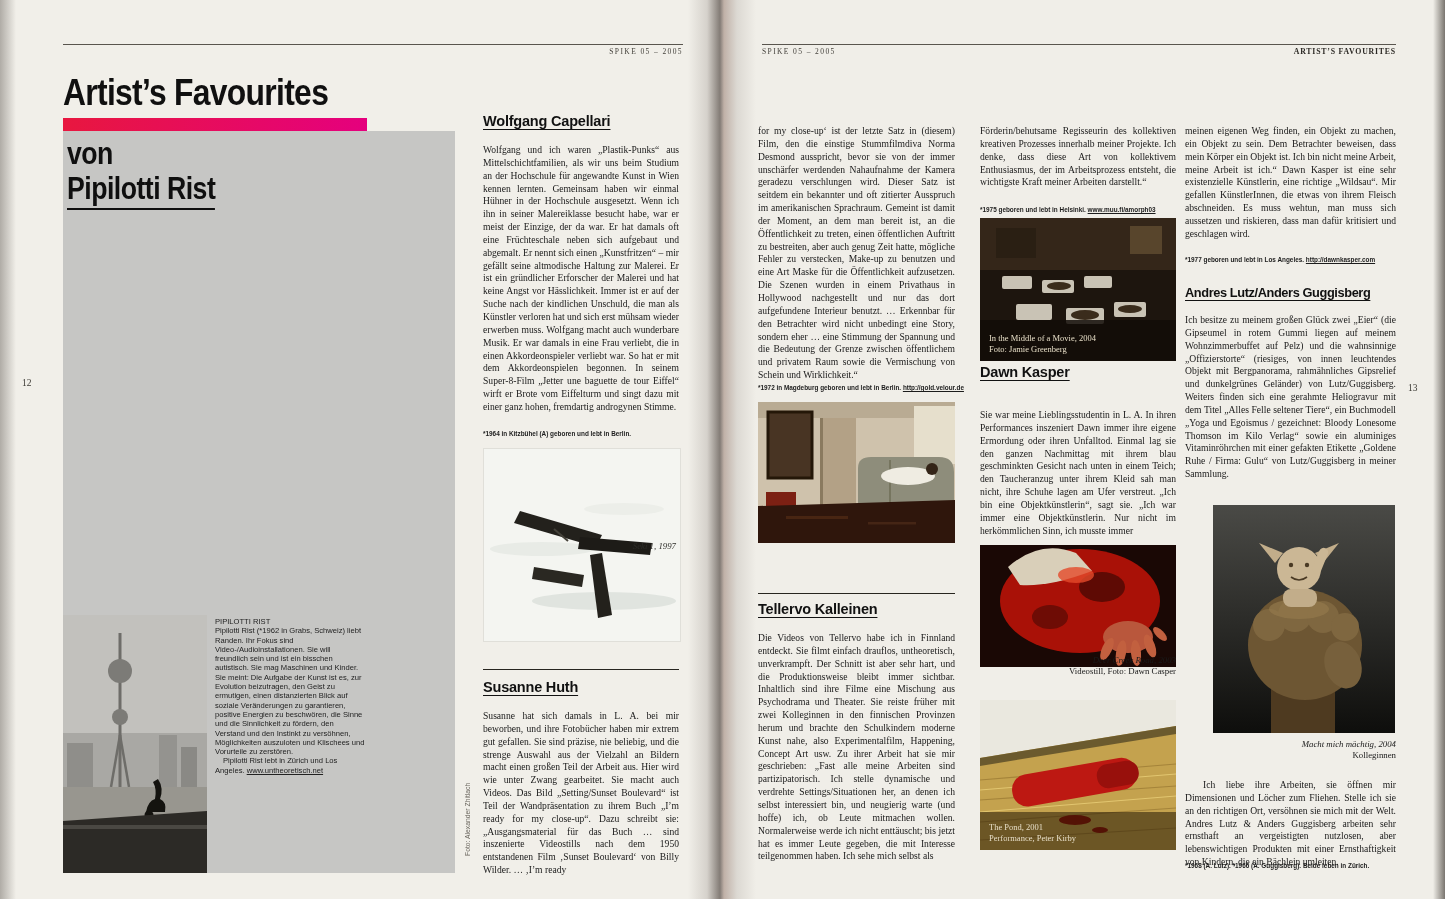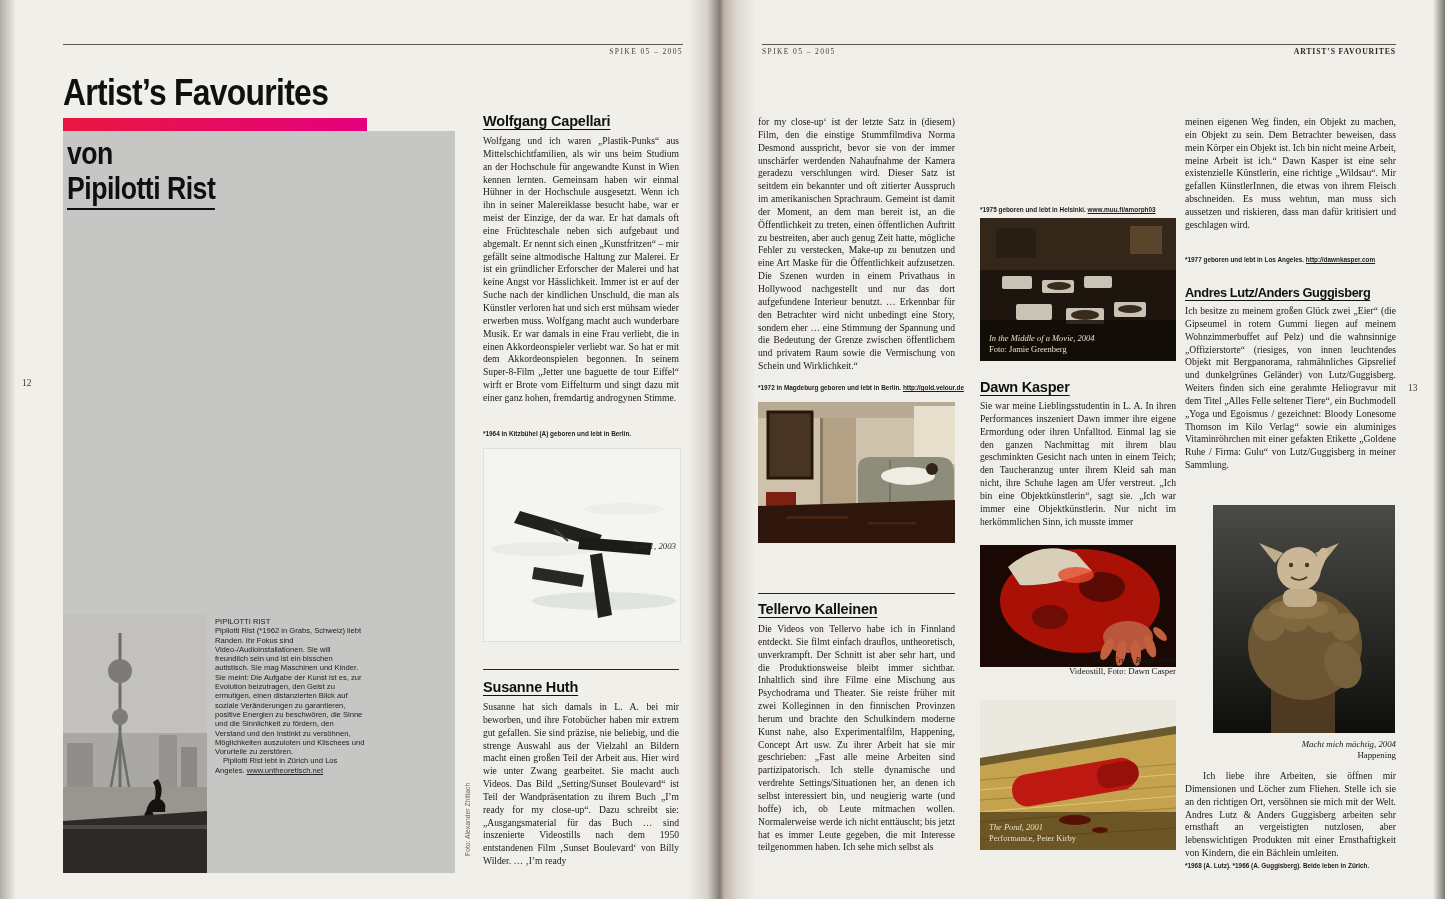--- a/index.html
+++ b/index.html
@@ -26,33 +26,33 @@
     font:700 31px/35px "Liberation Sans",sans-serif; letter-spacing:-.6px; color:#0f0f0f;
     transform:scaleX(.86); transform-origin:0 0; }
   .masthead-sub .uname { display:inline-block; border-bottom:2.5px solid #0f0f0f; padding-bottom:2px; }
 
   
   .h { position:absolute; font-family:"Liberation Sans",sans-serif; font-weight:700;
        font-size:14.5px; letter-spacing:-.2px; color:#111; white-space:nowrap;
        text-decoration:underline; text-decoration-thickness:1.4px; text-underline-offset:2.5px; }
   .h-narrow { font-size:12.8px; letter-spacing:-.4px;text-align:center; }
   .body { position:absolute; width:196px; font:9.6px/12.85px "Liberation Serif",serif;
-          text-align:justify; color:#191919; hyphens:auto; }
+          text-align:justify; color:#191919; hyphens:auto;margin-top:9px; }
   .indent { text-indent:18px; }
   .fn { position:absolute; font:700 6.4px/8.6px "Liberation Sans",sans-serif;
         color:#1c1c1c; white-space:nowrap; }
   .fn .url, .bio .url { text-decoration:underline; }
   .divider { position:absolute; height:1px; background:#27251f; }
 
   
   .cap { position:absolute; font:8.8px/11px "Liberation Serif",serif; color:#1a1a1a; text-align:right; }
   .cap .t { font-style:italic; }
   .ovcap { position:absolute; left:9px; bottom:7px; font:8.5px/10.4px "Liberation Serif",serif;
            color:#e6ddc6; text-align:left; }
-  .ovcap .t { font-style:italic; }
+  .ovcap .t { }
   .seki-cap { position:absolute; right:4px; top:92px; font:italic 8.8px "Liberation Serif",serif; color:#2c2c28; }
 
   
   .photo { position:absolute; overflow:hidden; }
   .photo svg { position:absolute; left:0; top:0; width:100%; height:100%; display:block; }
 
   
   .bio { position:absolute; left:215px; top:617px; width:150px;
          font:7.6px/9.3px "Liberation Sans",sans-serif; color:#222; }
   .bio p { margin:0; }
@@ -131,21 +131,21 @@
       <rect width="196" height="192" fill="#f4f5f1"></rect>
       <ellipse cx="120" cy="152" rx="72" ry="9" fill="#e0e4df"></ellipse>
       <ellipse cx="58" cy="100" rx="52" ry="7" fill="#e8ebe6"></ellipse>
       <ellipse cx="140" cy="60" rx="40" ry="6" fill="#eceee9"></ellipse>
       <polygon points="36,62 118,86 112,98 30,74" fill="#23211c"></polygon>
       <polygon points="96,88 168,94 166,106 94,100" fill="#1d1b17"></polygon>
       <polygon points="118,104 128,166 114,169 106,106" fill="#23211c"></polygon>
       <polygon points="50,118 100,126 98,138 48,130" fill="#2a2822"></polygon>
       <line x1="70" y1="80" x2="84" y2="92" stroke="#45423a" stroke-width="2"></line>
     </svg>
-    <div class="seki-cap">Seki 1, 2003</div>
+    <div class="seki-cap">Seki 1, 1997</div>
   </div>
 
   <div class="divider" style="left:483px;top:669px;width:196px"></div>
   <div class="h" style="left:483px;top:679px">Susanne Huth</div>
   <div class="body" style="left:483px;top:701px">Susanne hat sich damals in L. A. bei mir beworben, und ihre Fotobücher haben mir extrem gut gefallen. Sie sind präzise, nie beliebig, und die strenge Auswahl aus der Vielzahl an Bildern macht einen großen Teil der Arbeit aus. Hier wird wie unter Zwang gearbeitet. Sie macht auch Videos. Das Bild „Setting/Sunset Boulevard“ ist Teil der Wandpräsentation zu ihrem Buch „I’m ready for my close-up“. Dazu schreibt sie: „Ausgangsmaterial für das Buch … sind inszenierte Videostills nach dem 1950 entstandenen Film ‚Sunset Boulevard‘ von Billy Wilder. … ‚I’m ready</div>
 
   <div class="body" style="left:758px;top:116px;width:197px">for my close-up‘ ist der letzte Satz in (diesem) Film, den die einstige Stummfilmdiva Norma Desmond ausspricht, bevor sie von der immer unschärfer werdenden Nahaufnahme der Kamera geradezu verschlungen wird. Dieser Satz ist seitdem ein bekannter und oft zitierter Ausspruch im amerikanischen Sprachraum. Gemeint ist damit der Moment, an dem man bereit ist, an die Öffentlichkeit zu treten, einen öffentlichen Auftritt zu bestreiten, aber auch genug Zeit hatte, mögliche Fehler zu verstecken, Make-up zu benutzen und eine Art Maske für die Öffentlichkeit aufzusetzen. Die Szenen wurden in einem Privathaus in Hollywood nachgestellt und nur das dort aufgefundene Interieur benutzt. … Erkennbar für den Betrachter wird nicht unbedingt eine Story, sondern eher … eine Stimmung der Spannung und die Bedeutung der Grenze zwischen öffentlichem und privatem Raum sowie die Vermischung von Schein und Wirklichkeit.“</div>
   <div class="fn" style="left:758px;top:384px"><span>*1972 in Magdeburg geboren und lebt in Berlin. </span><span class="url">http://gold.velour.de</span></div>
 
   <div class="photo" style="left:758px;top:402px;width:197px;height:141px">
@@ -164,20 +164,21 @@
       <polygon points="0,104 197,98 197,141 0,141" fill="#2f160c"></polygon>
       <rect x="28" y="114" width="62" height="3" fill="#5a3018" opacity=".6"></rect>
       <rect x="110" y="120" width="48" height="2.5" fill="#55301c" opacity=".6"></rect>
     </svg>
   </div>
 
   <div class="divider" style="left:758px;top:593px;width:197px"></div>
   <div class="h" style="left:758px;top:601px">Tellervo Kalleinen</div>
   <div class="body" style="left:758px;top:623px;width:197px">Die Videos von Tellervo habe ich in Finnland entdeckt. Sie filmt einfach drauflos, untheoretisch, unverkrampft. Der Schnitt ist aber sehr hart, und die Produktionsweise bleibt immer sichtbar. Inhaltlich sind ihre Filme eine Mischung aus Psychodrama und Theater. Sie reiste früher mit zwei Kolleginnen in den finnischen Provinzen herum und brachte den Schulkindern moderne Kunst nahe, also Experimentalfilm, Happening, Concept Art usw. Zu ihrer Arbeit hat sie mir geschrieben: „Fast alle meine Arbeiten sind partizipatorisch. Ich stelle dynamische und verdrehte Settings/Situationen her, an denen ich selbst interessiert bin, und neugierig warte (und hoffe) ich, ob Leute mitmachen wollen. Normalerweise werde ich nicht enttäuscht; bis jetzt hat es immer Leute gegeben, die mit Interesse teilgenommen haben. Ich sehe mich selbst als</div>
 
+  <div class="body" style="left:980px;top:116px">Förderin/behutsame Regisseurin des kollektiven kreativen Prozesses innerhalb meiner Projekte. Ich denke, dass diese Art von kollektivem Enthusiasmus, der im Arbeitsprozess entsteht, die wichtigste Kraft meiner Arbeiten darstellt.“</div>
   <div class="fn" style="left:980px;top:206px"><span>*1975 geboren und lebt in Helsinki. </span><span class="url">www.muu.fi/amorph03</span></div>
 
   <div class="photo" style="left:980px;top:218px;width:196px;height:143px">
     <svg viewBox="0 0 196 143" preserveAspectRatio="none">
       <rect width="196" height="143" fill="#1d150e"></rect>
       <rect width="196" height="52" fill="#342619"></rect>
       <rect x="150" y="8" width="32" height="28" fill="#58452c"></rect>
       <rect x="16" y="10" width="40" height="30" fill="#2a1f13"></rect>
       <g fill="#d8d2c4" opacity=".92">
         <rect x="22" y="58" width="30" height="13" rx="2"></rect>
@@ -193,21 +194,21 @@
         <ellipse cx="150" cy="91" rx="12" ry="4"></ellipse>
       </g>
       <rect y="102" width="196" height="41" fill="#120c07" opacity=".85"></rect>
     </svg>
     <div class="ovcap">
       <div class="t">In the Middle of a Movie, 2004</div>
       <div>Foto: Jamie Greenberg</div>
     </div>
   </div>
 
-  <div class="h" style="left:980px;top:379px">Dawn Kasper</div>
+  <div class="h" style="left:980px;top:364px">Dawn Kasper</div>
   <div class="body" style="left:980px;top:400px">Sie war meine Lieblingsstudentin in L. A. In ihren Performances inszeniert Dawn immer ihre eigene Ermordung oder ihren Unfalltod. Einmal lag sie den ganzen Nachmittag mit ihrem blau geschminkten Gesicht nach unten in einem Teich; den Taucheranzug unter ihrem Kleid sah man nicht, ihre Schuhe lagen am Ufer verstreut. „Ich bin eine Objektkünstlerin“, sagt sie. „Ich war immer eine Objektkünstlerin. Nur nicht im herkömmlichen Sinn, ich musste immer</div>
 
   <div class="photo" style="left:980px;top:545px;width:196px;height:122px">
     <svg viewBox="0 0 196 122" preserveAspectRatio="none">
       <rect width="196" height="122" fill="#1a0805"></rect>
       <ellipse cx="100" cy="56" rx="80" ry="52" fill="#a91107"></ellipse>
       <path d="M28 22 Q60 -6 96 8 L112 26 Q70 42 40 40 Z" fill="#d9cfb9"></path>
       <ellipse cx="122" cy="42" rx="23" ry="15" fill="#5e0a04"></ellipse>
       <ellipse cx="70" cy="72" rx="18" ry="12" fill="#6e0c05"></ellipse>
       <ellipse cx="96" cy="30" rx="18" ry="8" fill="#e34a2b" opacity=".8"></ellipse>
@@ -283,21 +284,21 @@
       <circle cx="86" cy="64" r="22" fill="#cbb795"></circle>
       <rect x="70" y="84" width="34" height="18" rx="8" fill="#c2ad8a"></rect>
       <rect x="103" y="42" width="9" height="27" rx="4.5" fill="#cbb795" transform="rotate(22 107 55)"></rect>
       <circle cx="78" cy="60" r="2.2" fill="#4a3a24"></circle>
       <circle cx="94" cy="60" r="2.2" fill="#4a3a24"></circle>
       <path d="M78 72 q8 6 16 0" stroke="#4a3a24" stroke-width="1.6" fill="none"></path>
     </svg>
   </div>
   <div class="cap" style="left:1185px;top:739px;width:211px">
     <div class="t">Macht mich mächtig, 2004</div>
-    <div>Happening</div>
+    <div>Kolleginnen</div>
   </div>
   <div class="body indent" style="left:1185px;top:770px;width:211px">Ich liebe ihre Arbeiten, sie öffnen mir Dimensionen und Löcher zum Fliehen. Stelle ich sie an den richtigen Ort, versöhnen sie mich mit der Welt. Andres Lutz &amp; Anders Guggisberg arbeiten sehr ernsthaft an vergeistigten nutzlosen, aber lebenswichtigen Produkten mit einer Ernsthaftigkeit von Kindern, die ein Bächlein umleiten.</div>
   <div class="fn" style="left:1185px;top:862px">*1968 (A. Lutz).  *1966 (A. Guggisberg). Beide leben in Zürich.</div>
 
   <div class="fold"></div>
   <div class="edge edge-l"></div>
   <div class="edge edge-r"></div>
 </div>
 
 </body></html>

